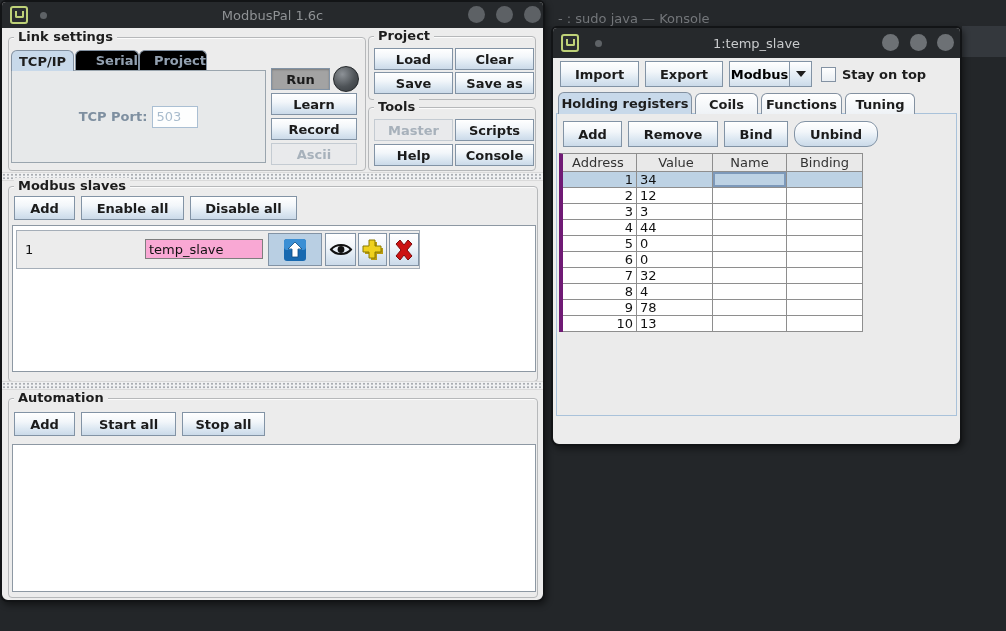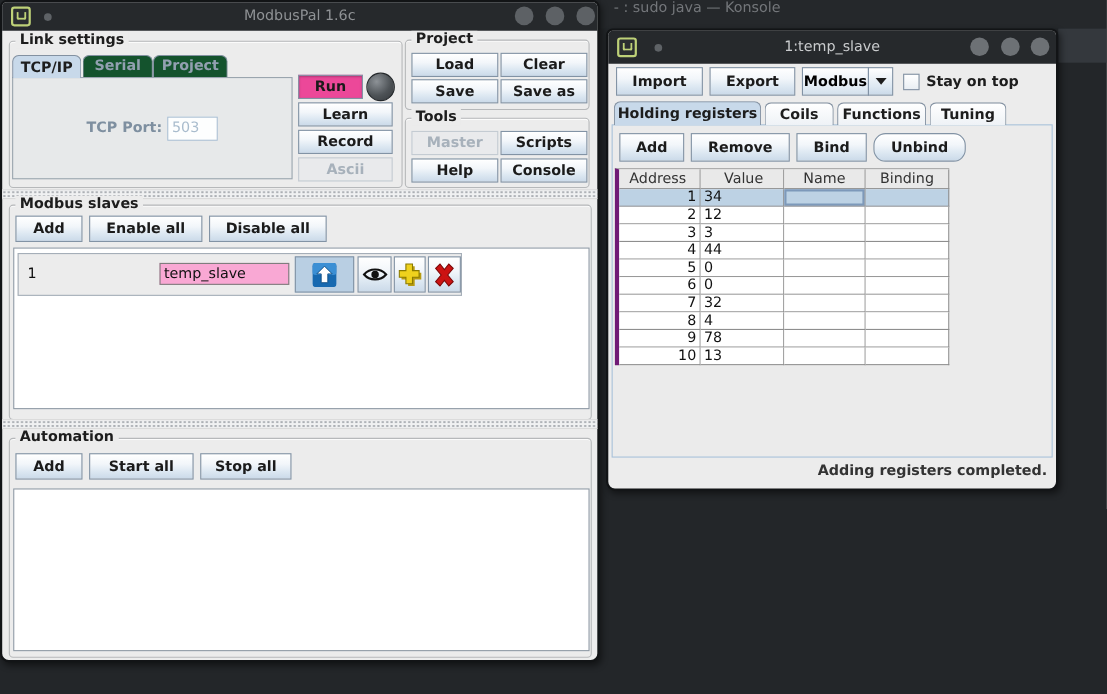--- a/index.html
+++ b/index.html
@@ -1,21 +1,21 @@
 <!DOCTYPE html>
 <html><head>
 <meta charset="utf-8">
 <style>
   html,body{margin:0;padding:0;background:#232629;width:1006px;height:631px;
     font-family:"DejaVu Sans","Liberation Sans",sans-serif;font-size:13px;overflow:hidden;}
   #stage{position:relative;width:1006px;height:631px;}
 
   
   .konsole-bar{position:absolute;left:546px;top:0;width:460px;height:26px;background:#25282b;
-    color:#73767a;display:flex;align-items:flex-start;padding-left:12px;box-sizing:border-box;}
+    color:#73767a;display:flex;align-items:flex-end;padding-left:12px;box-sizing:border-box;}
   .konsole-strip{position:absolute;left:962px;top:26px;width:44px;height:31px;background:#34383d;}
 
   
   .window{position:absolute;background:#ececec;border:2px solid #121416;border-radius:6px 6px 8px 8px;
     box-sizing:border-box;box-shadow:2px 3px 6px rgba(0,0,0,.45);}
   .titlebar{position:relative;background:#26292c;border-radius:4px 4px 0 0;}
   .titlebar .win-title{position:absolute;left:0;right:0;text-align:center;top:50%;transform:translateY(-50%);}
   .main .win-title{color:#8f9295;}
   .slave .win-title{color:#c9cbcd;}
   .win-icon{position:absolute;width:14px;height:14px;border:2px solid #bed178;border-radius:3px;
@@ -27,26 +27,26 @@
   .slave .circle{background:#6d7175;}
 
   
   .group{position:absolute;border:1px solid #b6b8ba;border-radius:4px;box-shadow:inset 0 1px 0 rgba(255,255,255,.8);}
   .group-title{position:absolute;top:-9px;left:5px;background:#ececec;padding:0 4px;font-weight:bold;color:#1d1d1d;white-space:nowrap;}
   .btn{position:absolute;display:flex;align-items:center;justify-content:center;cursor:default;
     font-weight:bold;color:#1b1b1b;box-sizing:border-box;
     background:linear-gradient(to bottom,#ffffff 0%,#f2f6fa 40%,#dde8f2 70%,#cbdae9 100%);
     border:1px solid #8293a5;box-shadow:inset 0 1px 0 #ffffff;}
   .btn.disabled{background:#e9eaec;color:#a7b1bb;border-color:#c4cbd2;box-shadow:none;}
-  .btn.pressed{background:#ec4899;box-shadow:inset 0 1px 2px rgba(0,0,0,.25);}
+  .btn.pressed{background:#a3a3a3;box-shadow:inset 0 1px 2px rgba(0,0,0,.25);}
   .tab{position:absolute;display:flex;align-items:center;justify-content:center;font-weight:bold;
     border:1px solid #8391a1;border-bottom:none;border-radius:6px 6px 0 0;box-sizing:border-box;
     background:linear-gradient(#ffffff,#eef2f6);color:#1d1d1d;z-index:2;}
   .tab.selected{background:#c8d9ea;z-index:4;}
-  .tab.dim{color:#92a0b0;background:#14532d;}
+  .tab.dim{color:#92a0b0;background:#000000;justify-content:flex-end;}
   .textfield{position:absolute;background:#f9a8d4;border:1px solid #7e7e7e;box-sizing:border-box;
     font-family:"DejaVu Sans","Liberation Sans",sans-serif;font-size:13px;padding:0 3px;color:#111;}
   .divider{position:absolute;left:0;width:541px;height:7px;background-color:#f0f1f2;
     background-image:radial-gradient(circle,#a9adb2 0.8px,transparent 1.2px);background-size:4px 3.5px;
     border-top:1px solid #dadada;border-bottom:1px solid #dadada;}
   .panel-white{position:absolute;background:#ffffff;border:1px solid #8d98a3;box-sizing:border-box;}
   .led{position:absolute;border-radius:50%;border:1px solid #23272a;
     background:radial-gradient(circle at 35% 30%,#8d9297,#4e5357 55%,#34383c);}
   .iconbtn{position:absolute;display:flex;align-items:center;justify-content:center;box-sizing:border-box;
     background:linear-gradient(to bottom,#ffffff 0%,#f2f6fa 40%,#dde8f2 70%,#cbdae9 100%);
@@ -346,16 +346,15 @@
             </div>
             <div class="rrow">
               <div class="rcell c-addr">10</div>
               <div class="rcell c-val">13</div>
               <div class="rcell c-name"></div>
               <div class="rcell c-bind"></div>
             </div>
           </div>
       </div>
 
-      <div class="status-bar" style="right:8px;top:363px;">Adding registers completed.</div>
     </div>
   </div>
 </div>
 
 </body></html>

